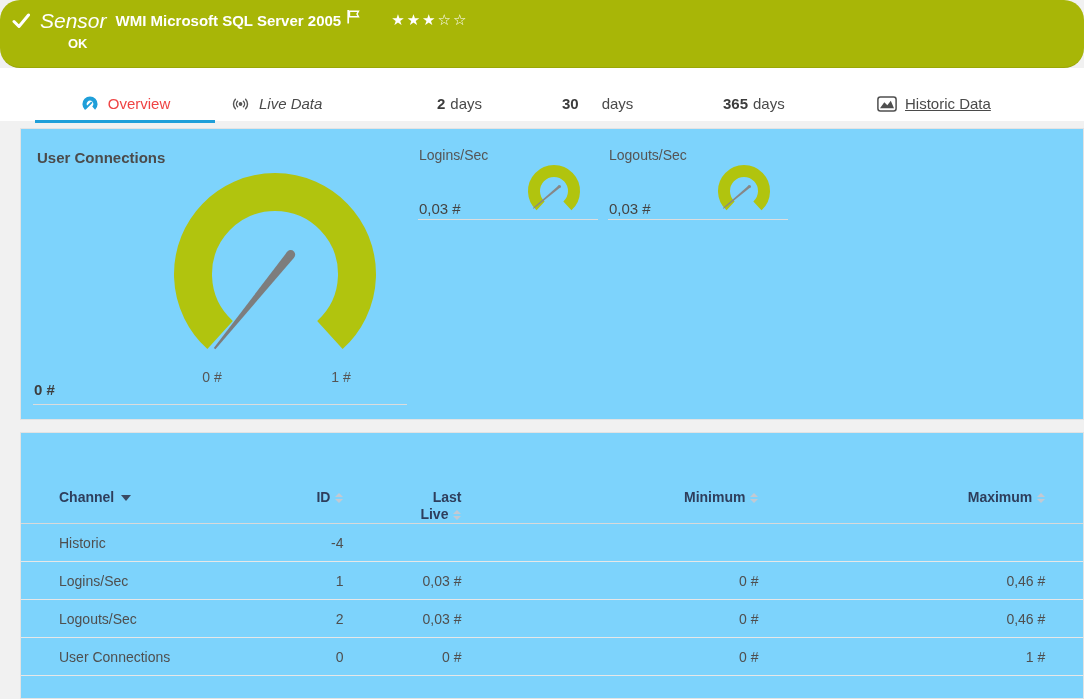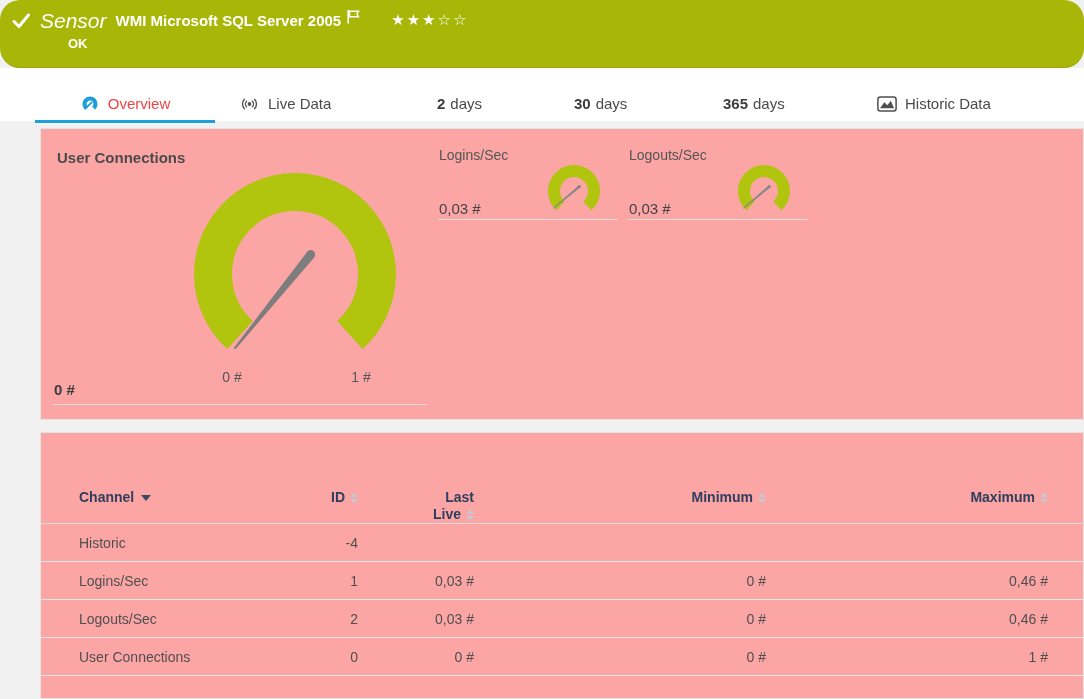--- a/index.html
+++ b/index.html
@@ -79,32 +79,32 @@
     width: 180px;
     justify-content: center;
     color: #ef4444;
   }
   .tab-overview .underline {
     position: absolute;
     left: 0; right: 0; bottom: -2px;
     height: 3px;
     background: #1f9fd9;
   }
-  .tab-live { left: 239px; }
+  .tab-live { left: 230px; font-style: italic; }
   .tab-2days { left: 437px; }
-  .tab-30days { left: 574px; }
+  .tab-30days { left: 562px; gap: 18px; }
   .tab-365days { left: 723px; }
-  .tab-historic { left: 877px; }
+  .tab-historic { left: 877px; text-decoration: underline; }
   .tab .num { font-weight: bold; color: #3c3c3c; margin-right: 5px; }
 
   
   .content { padding-top: 7px; }
   .panel {
-    margin-left: 40px;
-    background: #fca5a5;
+    margin-left: 20px;
+    background: #7dd3fc;
     border: 1px solid #e3e3e3;
     position: relative;
   }
   .panel-gauges { height: 292px; }
   .panel-table { margin-top: 12px; height: 267px; }
 
   .panel-title {
     position: absolute;
     left: 16px;
     top: 20px;

